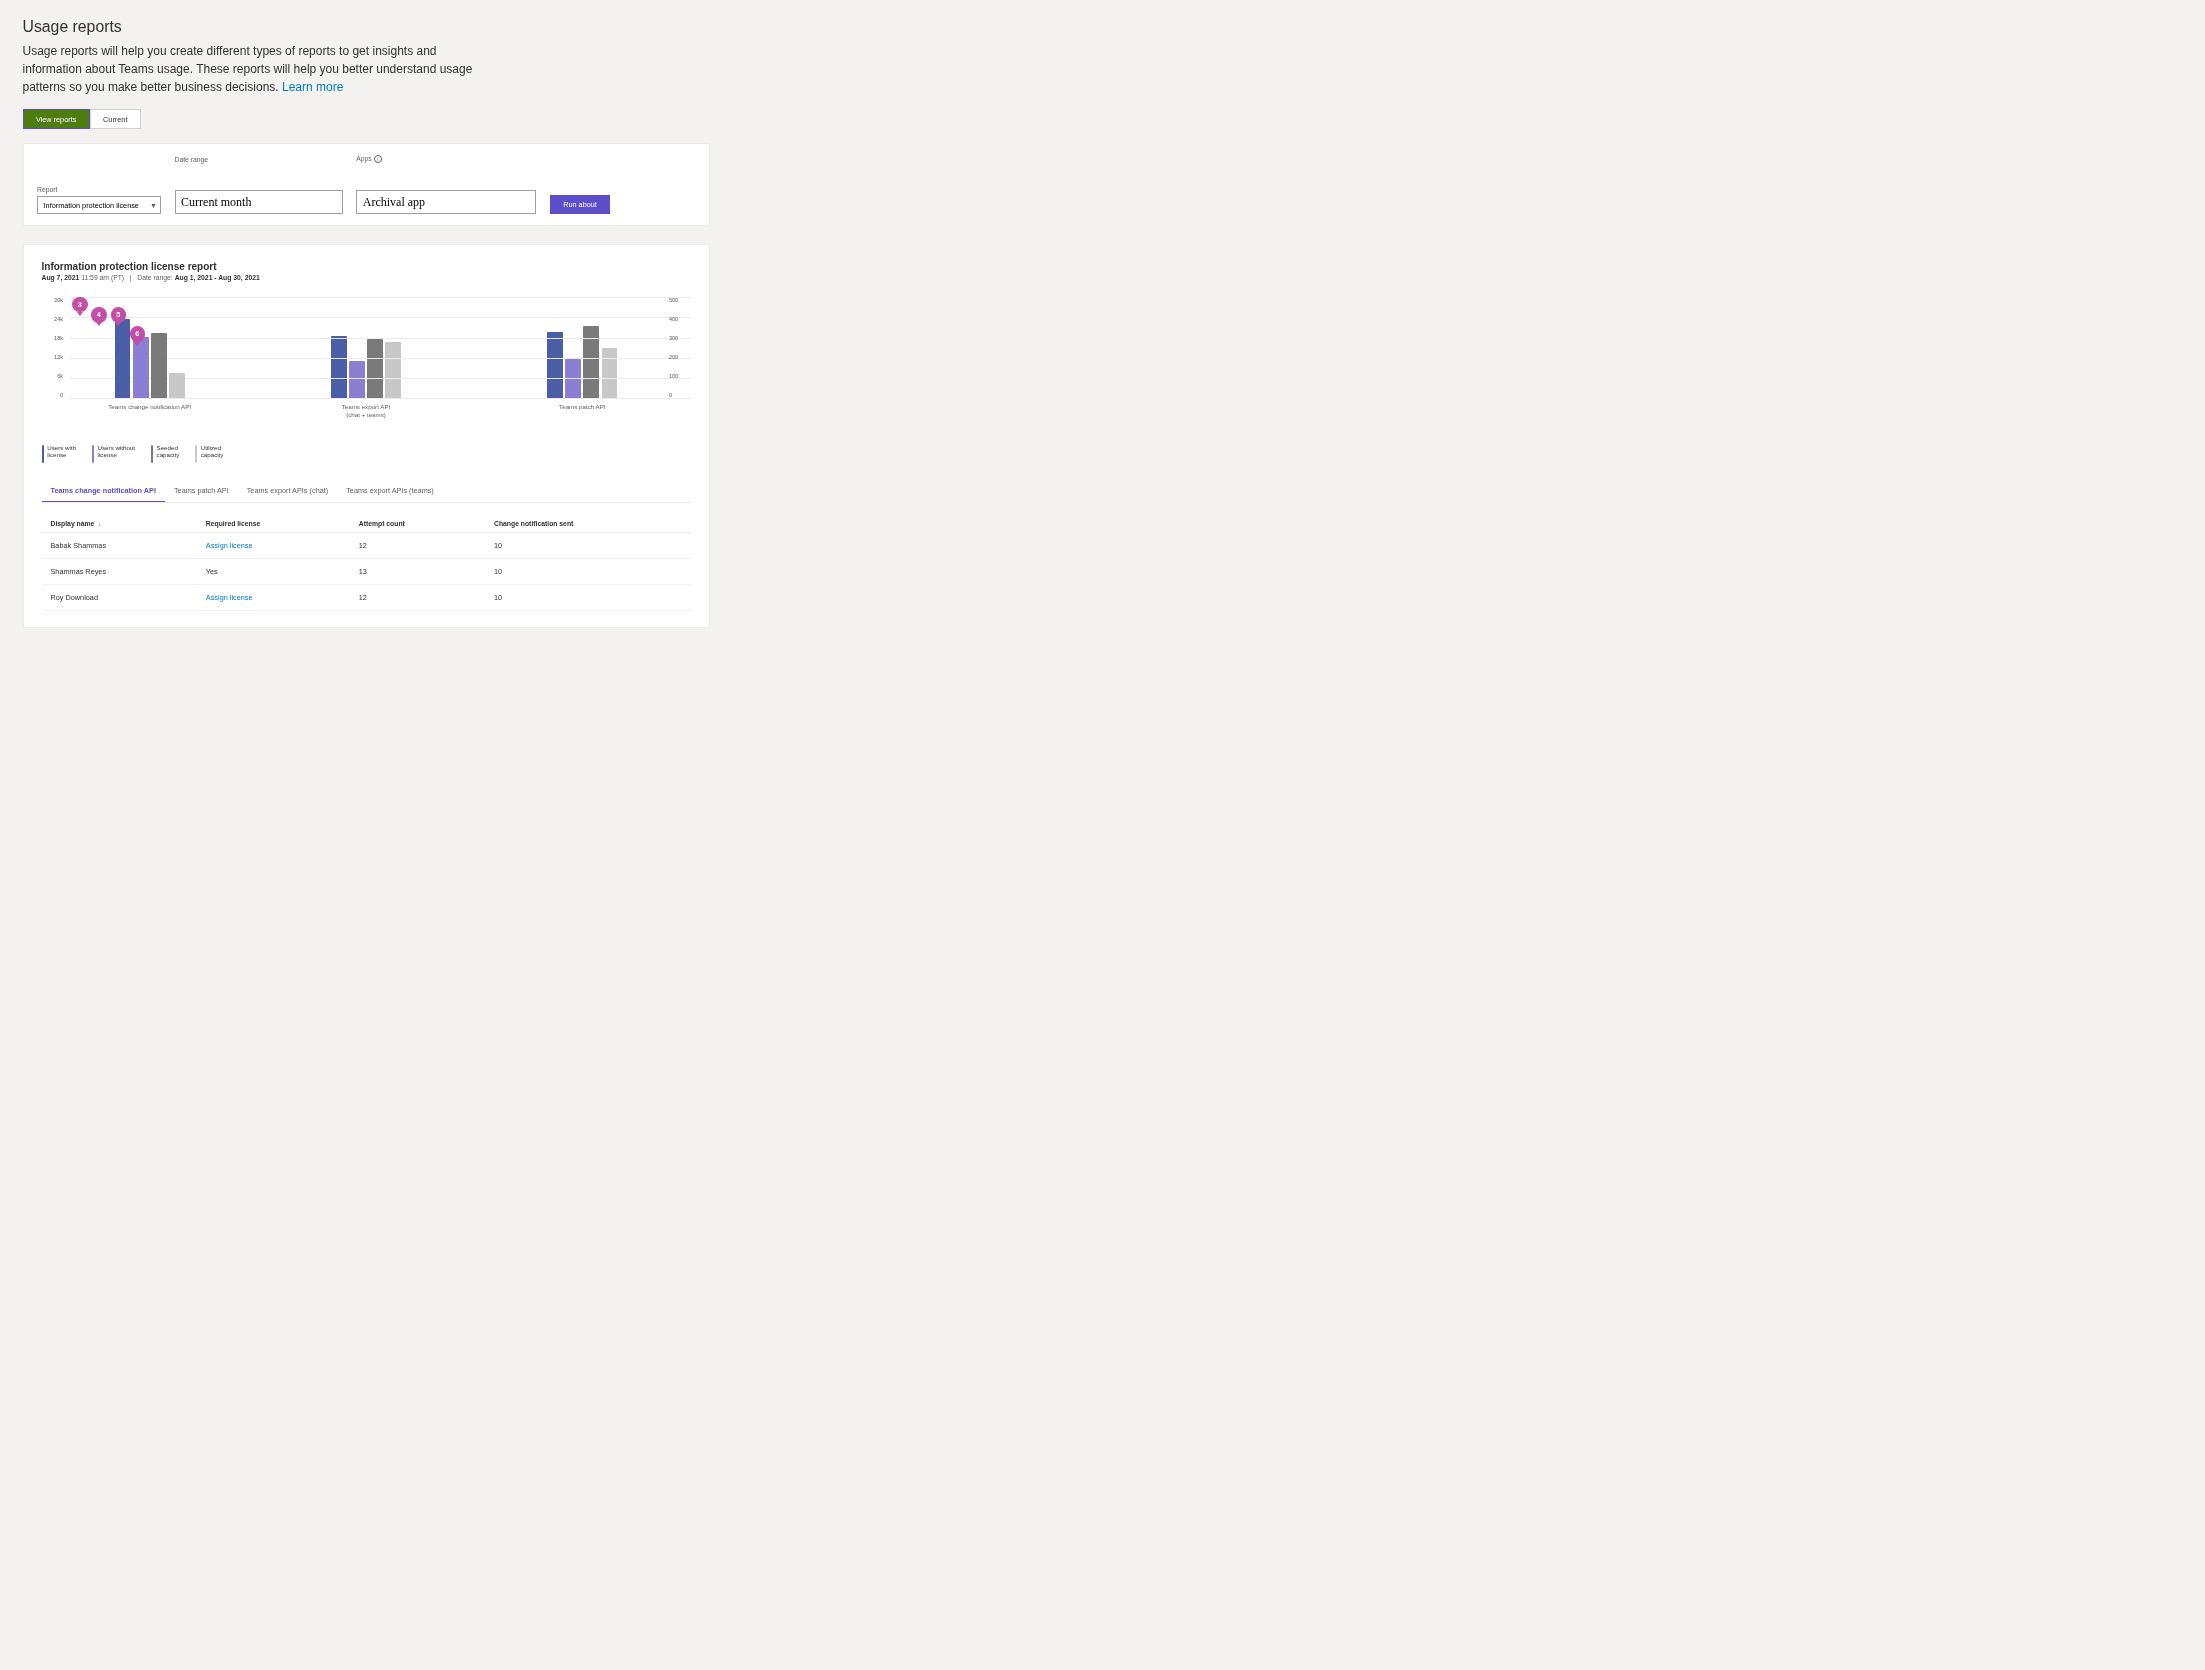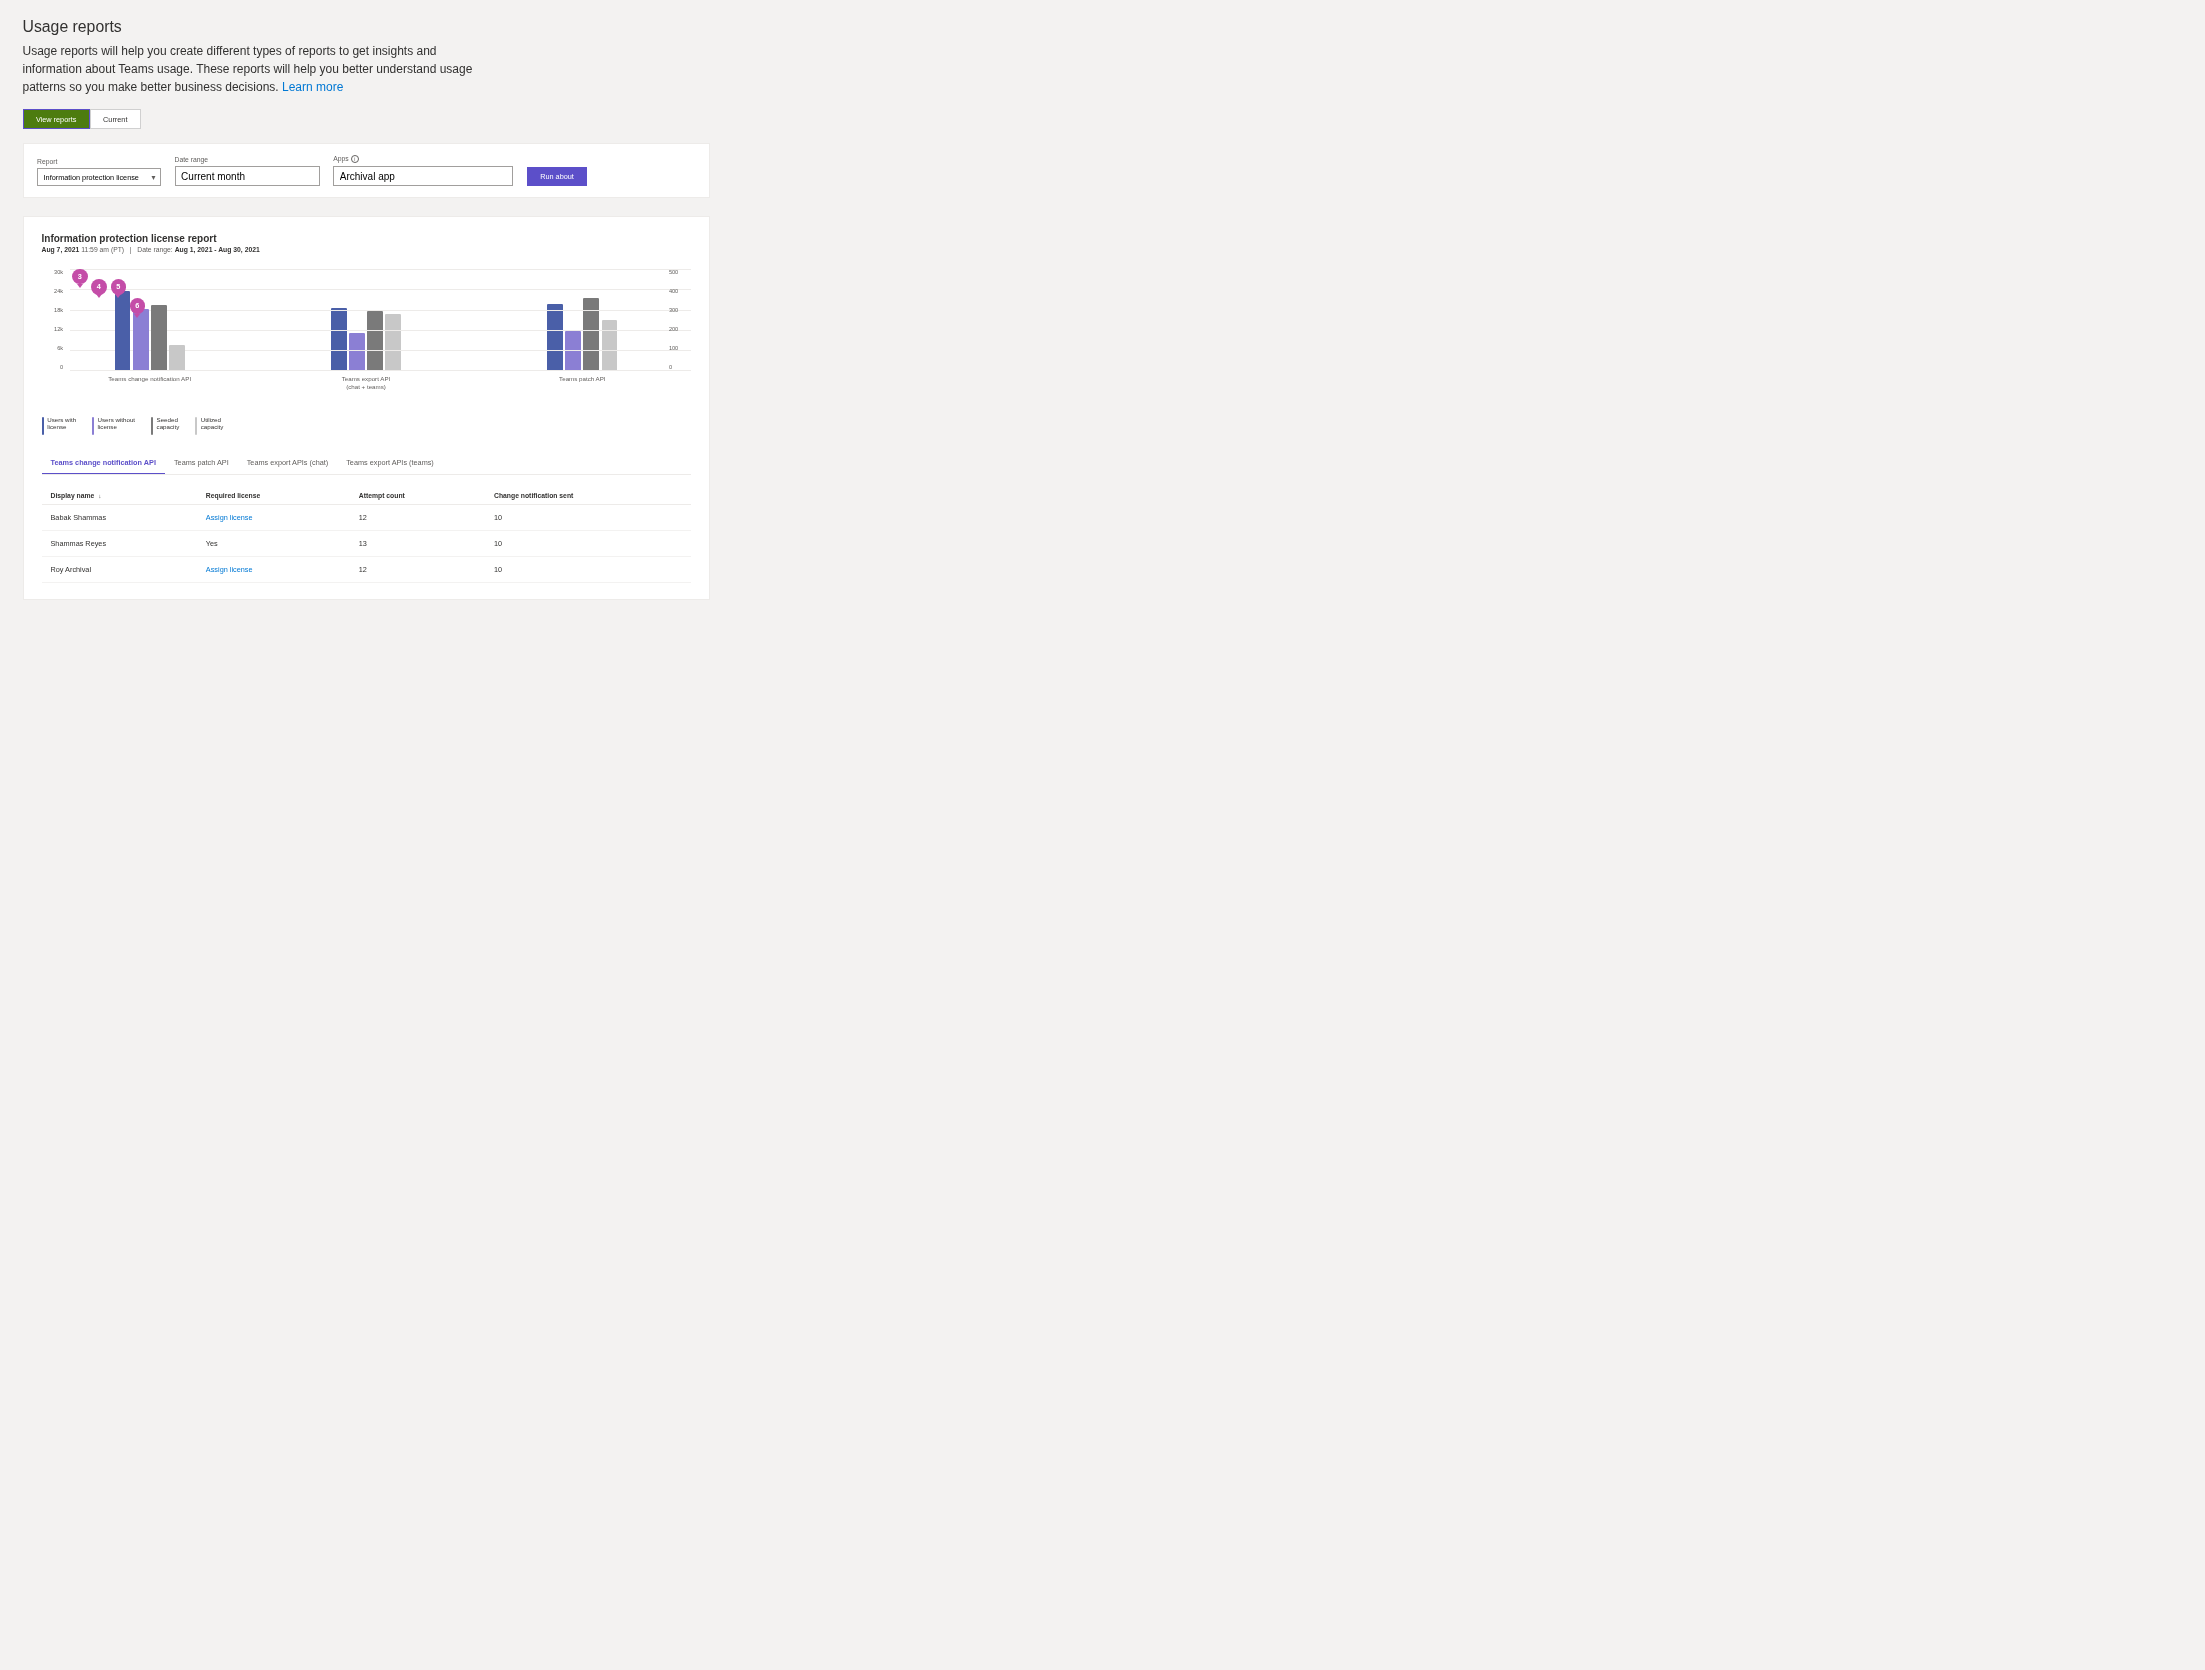--- a/index.html
+++ b/index.html
@@ -92,23 +92,24 @@
       position: absolute;
       right: 5.6px;
       top: 50%;
       transform: translateY(-50%);
       pointer-events: none;
       color: #605e5c;
     }
     .filter-input {
       border: 0.6px solid #a19f9d;
       padding: 3.4px 5.6px;
-      font-size: 10px;
-      font-family: Liberation Sans, sans-serif;
+      font-size: 12px;
+      font-family: Liberation Serif, serif;
       min-width: 124px;
+      margin-top: 24px;
     }
     .apps-input {
       min-width: 180px;
     }
     .run-report-btn {
       background: #5c4fc9;
       color: #fff;
       border: none;
       padding: 4.5px 13.5px;
       font-size: 7.3px;
@@ -423,21 +424,21 @@
           <td>12</td>
           <td>10</td>
         </tr>
         <tr>
           <td>Shammas Reyes</td>
           <td>Yes</td>
           <td>13</td>
           <td>10</td>
         </tr>
         <tr>
-          <td>Roy Archival</td>
+          <td>Roy Download</td>
           <td><a class="assign-link" href="#">Assign license</a></td>
           <td>12</td>
           <td>10</td>
         </tr>
       </tbody>
     </table>
   </div>
 </div>
 
 

